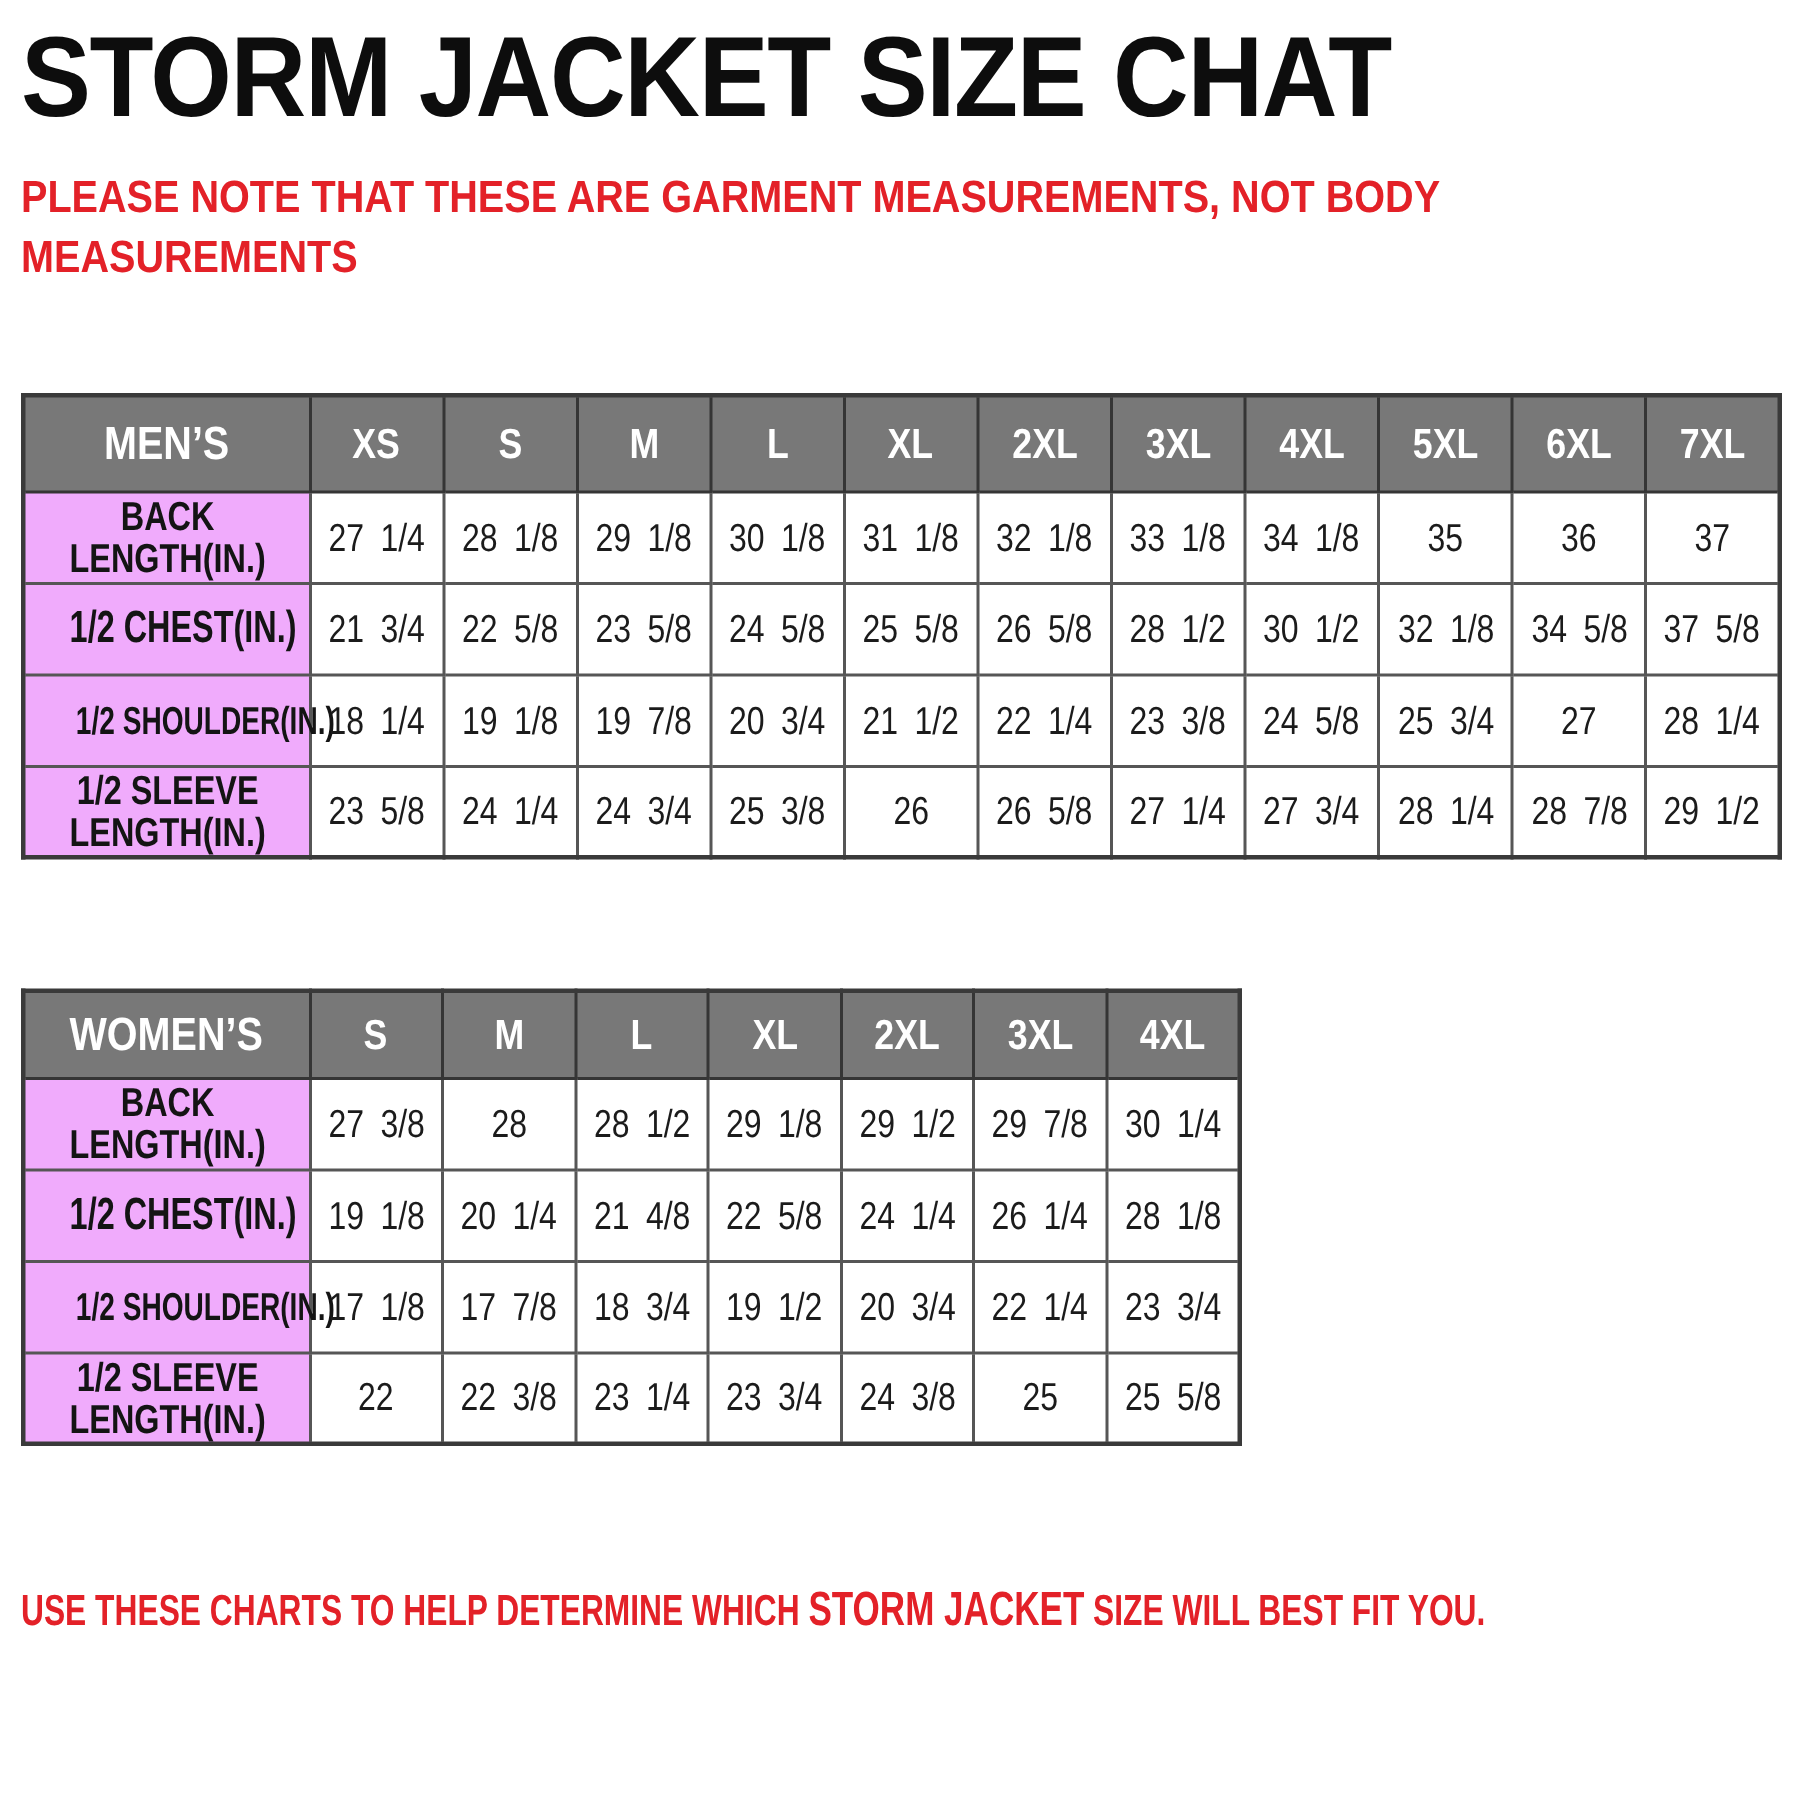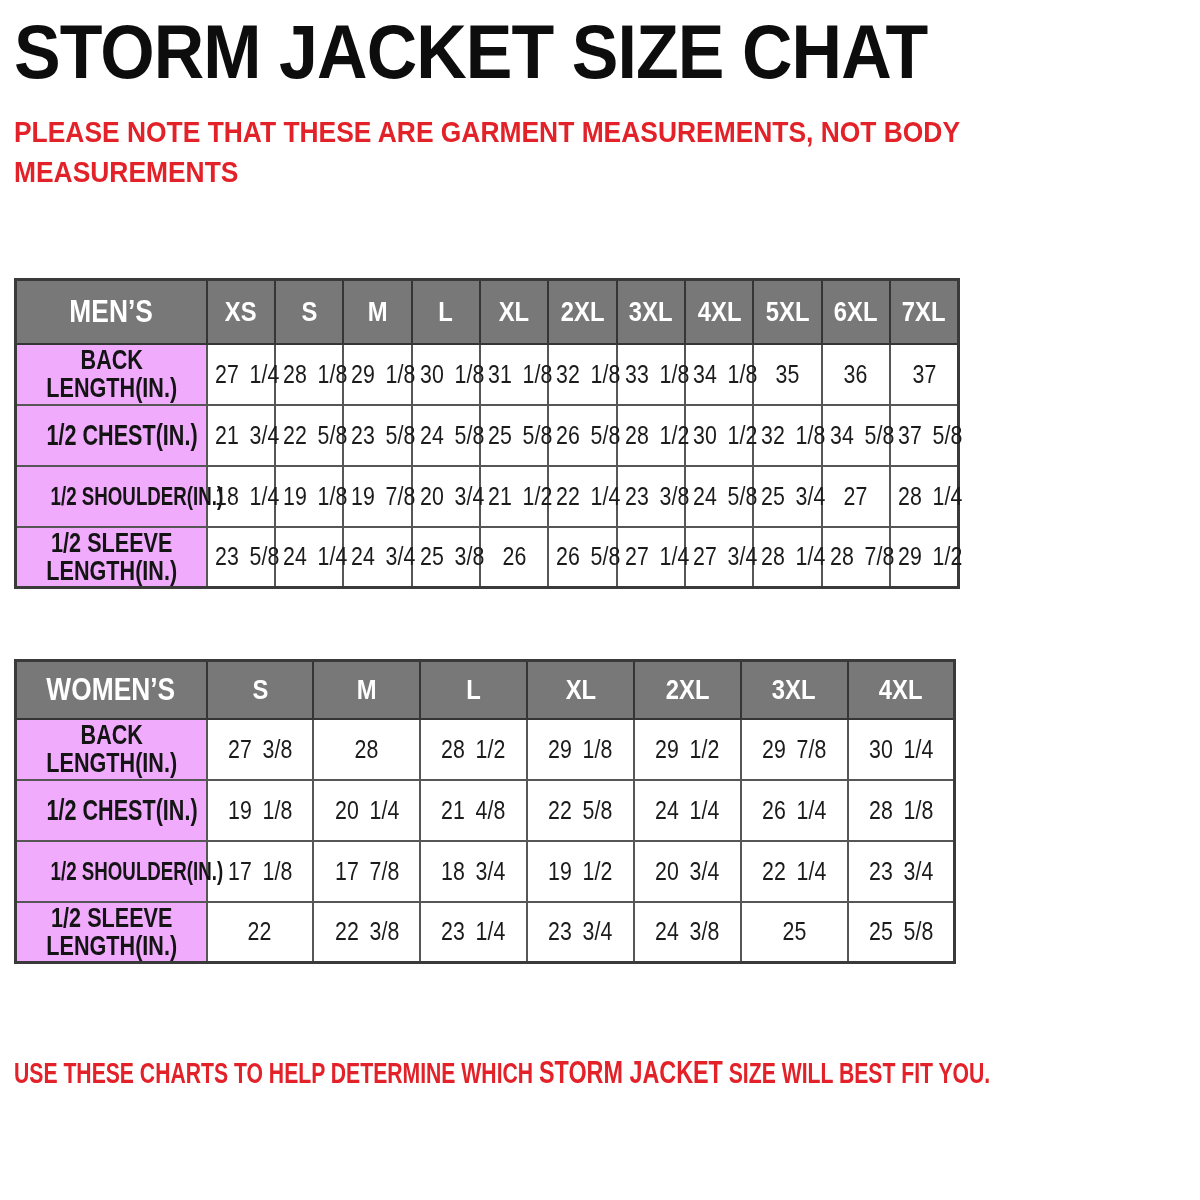--- a/index.html
+++ b/index.html
@@ -29,22 +29,22 @@
     color: #e32128;
     transform: scaleX(0.88); transform-origin: left top;
   }
 
   
   .size-table {
     position: absolute; left: 14px;
     border-collapse: collapse; table-layout: fixed;
     border: 3px solid #3a3a3a;
   }
-  .size-table.mens   { top: 278px; width: 946px; }
-  .size-table.womens { top: 659px; width: 942px; }
+  .size-table.mens   { top: 262px; width: 1174px; }
+  .size-table.womens { top: 659px; width: 814px; }
 
   .size-table th, .size-table td {
     border: 2px solid #565656;
     text-align: center; vertical-align: middle;
     padding: 0; overflow: visible;
   }
   .size-table thead th {
     background: #787878; color: #ffffff;
     border-color: #353535;
     font-weight: bold;

